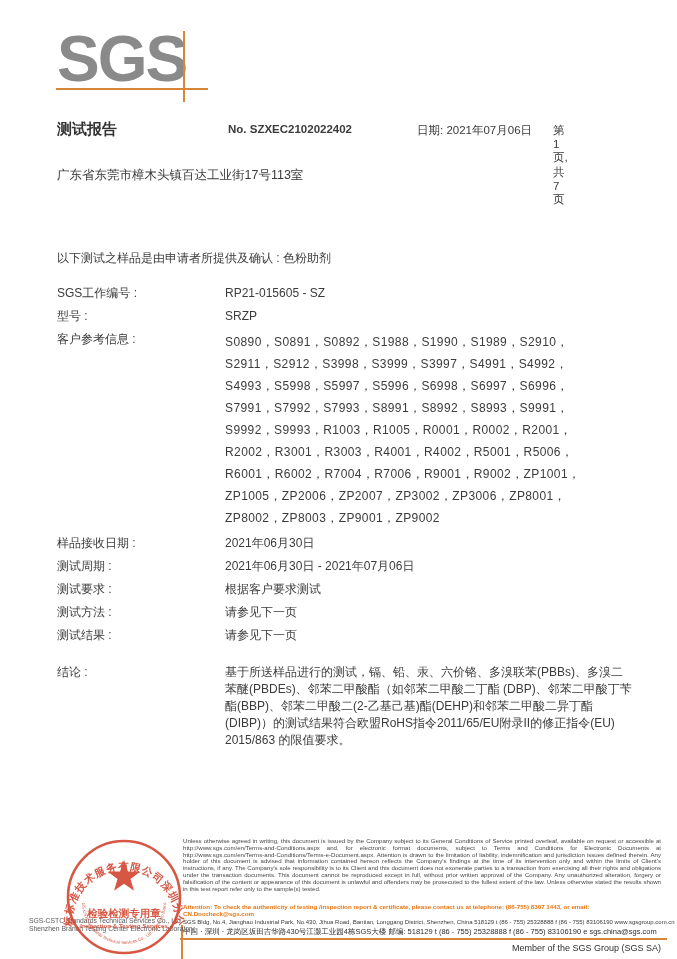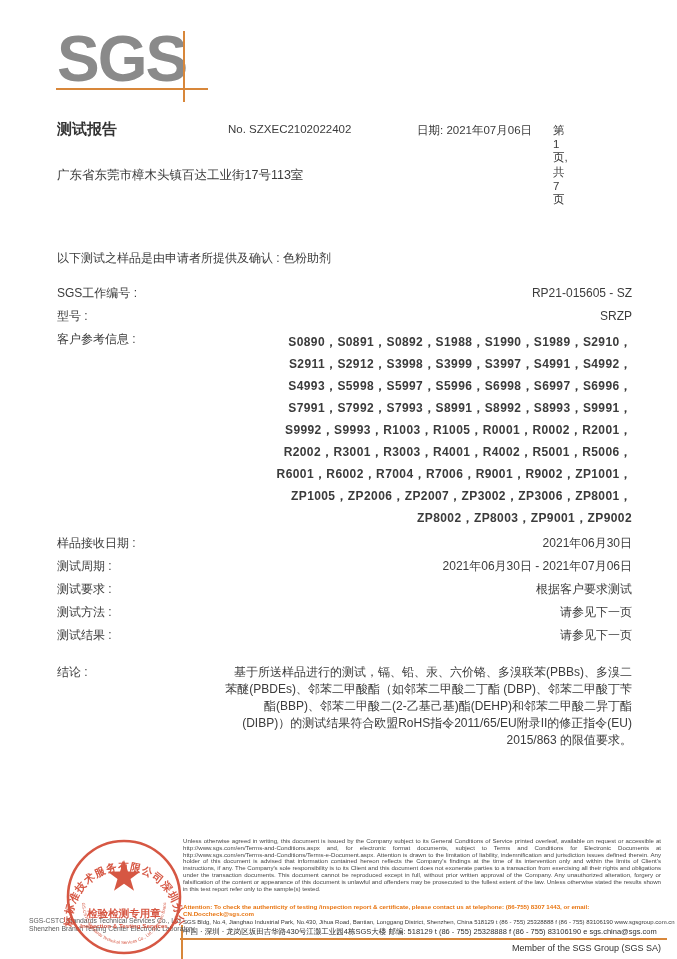--- a/index.html
+++ b/index.html
@@ -12,33 +12,33 @@
   .logo-text {
     position:absolute; left:57px; top:22px;
     font-size:64px; font-weight:700; color:#8a8a8a; letter-spacing:-2px;
     font-family:"Liberation Sans", sans-serif;
   }
   .logo-hline { position:absolute; left:56px; top:88px; width:152px; height:2px; background:#d8873a; }
   .logo-vline { position:absolute; left:183px; top:31px; width:2px; height:71px; background:#d8873a; }
 
   .title-row { position:absolute; left:0; top:120px; width:540px; height:20px; }
   .report-title { position:absolute; left:57px; top:0; font-size:15px; font-weight:700; color:#333; }
-  .report-no { position:absolute; left:228px; top:3px; font-size:11.5px; }
+  .report-no { position:absolute; left:228px; top:3px; font-size:11.5px;font-weight:bold; }
   .report-date { position:absolute; left:417px; top:3px; font-size:11.5px; }
   .report-page { position:absolute; left:553px; top:3px; font-size:11.5px; }
 
   .applicant { position:absolute; left:57px; top:163px; font-size:12.5px; line-height:24px; }
 
   
   .content { position:absolute; left:57px; top:250px; width:575px; font-size:12px; }
   .intro { margin-bottom:18px; line-height:17px; }
   .frow { display:flex; margin-bottom:6px; }
   .frow .lbl { width:168px; flex:none; line-height:17px; }
-  .frow .val { flex:1; line-height:17px;text-align:right; }
-  .refline { line-height:22px; letter-spacing:0.4px;font-weight:bold; }
+  .frow .val { flex:1; line-height:17px; }
+  .refline { line-height:22px; letter-spacing:0.4px; }
   .conclusion-val { line-height:19.5px; width:432px; flex:none; }
 
   
   .disclaimer {
     position:absolute; left:183px; top:838px; width:478px;
     font-size:6.1px; line-height:6.8px; color:#474747; text-align:justify;
   }
   .attention {
     position:absolute; left:183px; top:903px; width:478px;
     font-size:6.2px; line-height:7px; font-weight:700; color:#e87511;

